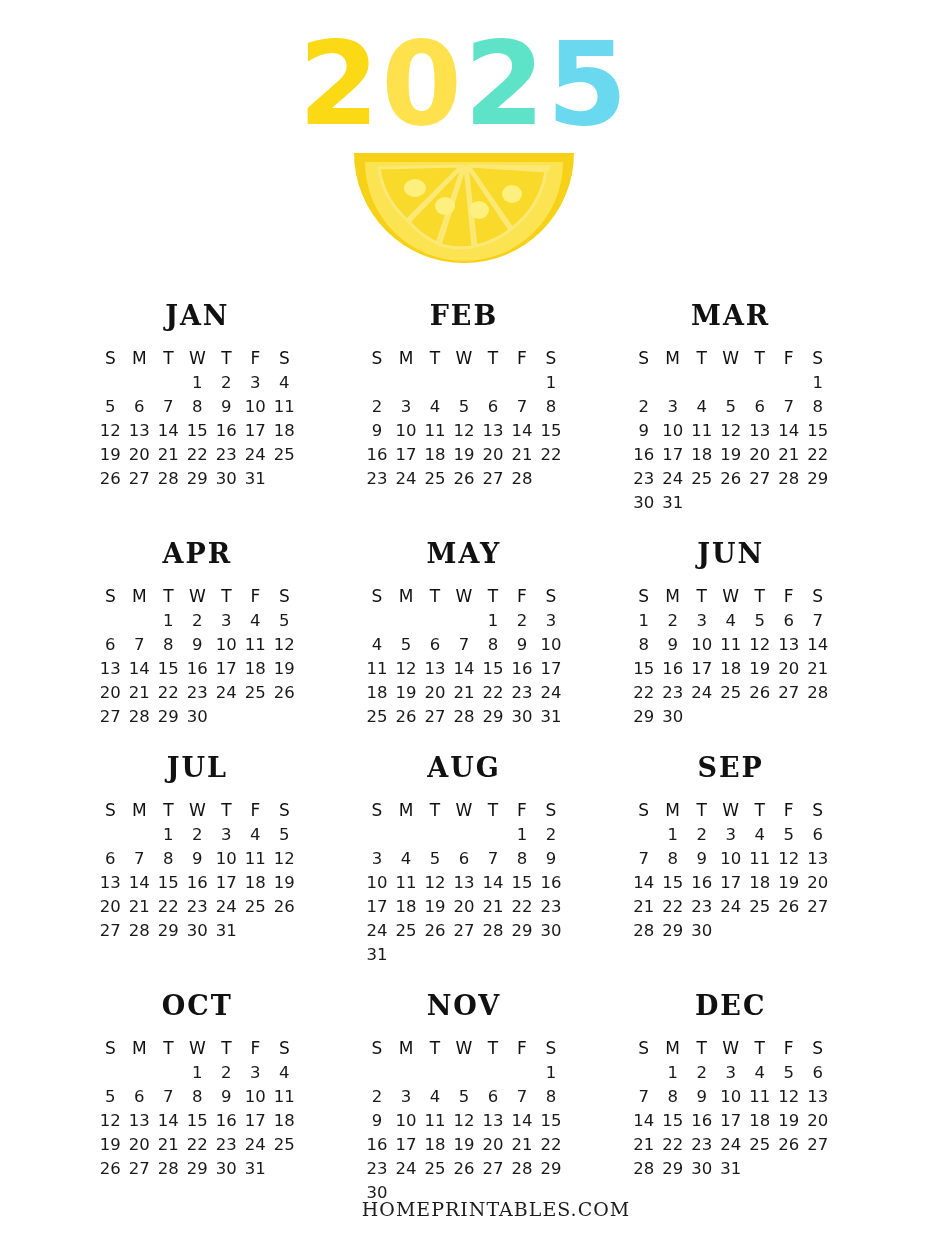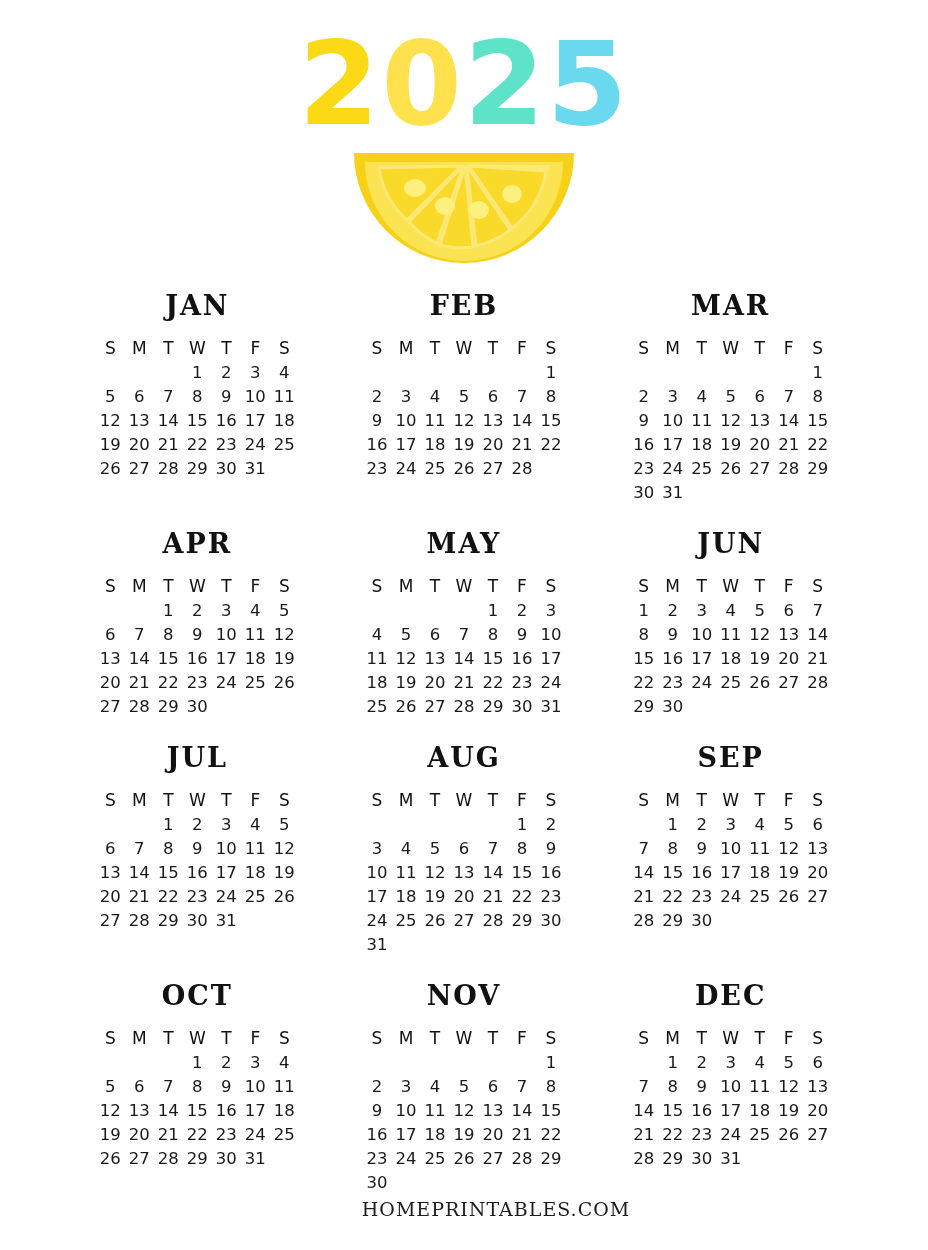--- a/index.html
+++ b/index.html
@@ -49,21 +49,21 @@
 
   .lemon-wrap {
     margin-top: 6px;
     width: 230px;
     height: 120px;
     position: relative;
   }
 
   
   .calendar {
-    margin-top: 22px;
+    margin-top: 32px;
     width: 800px;
     display: grid;
     grid-template-columns: repeat(3, 1fr);
     grid-row-gap: 24px;
     grid-column-gap: 0px;
   }
   .month {
     display: flex;
     flex-direction: column;
     align-items: center;

